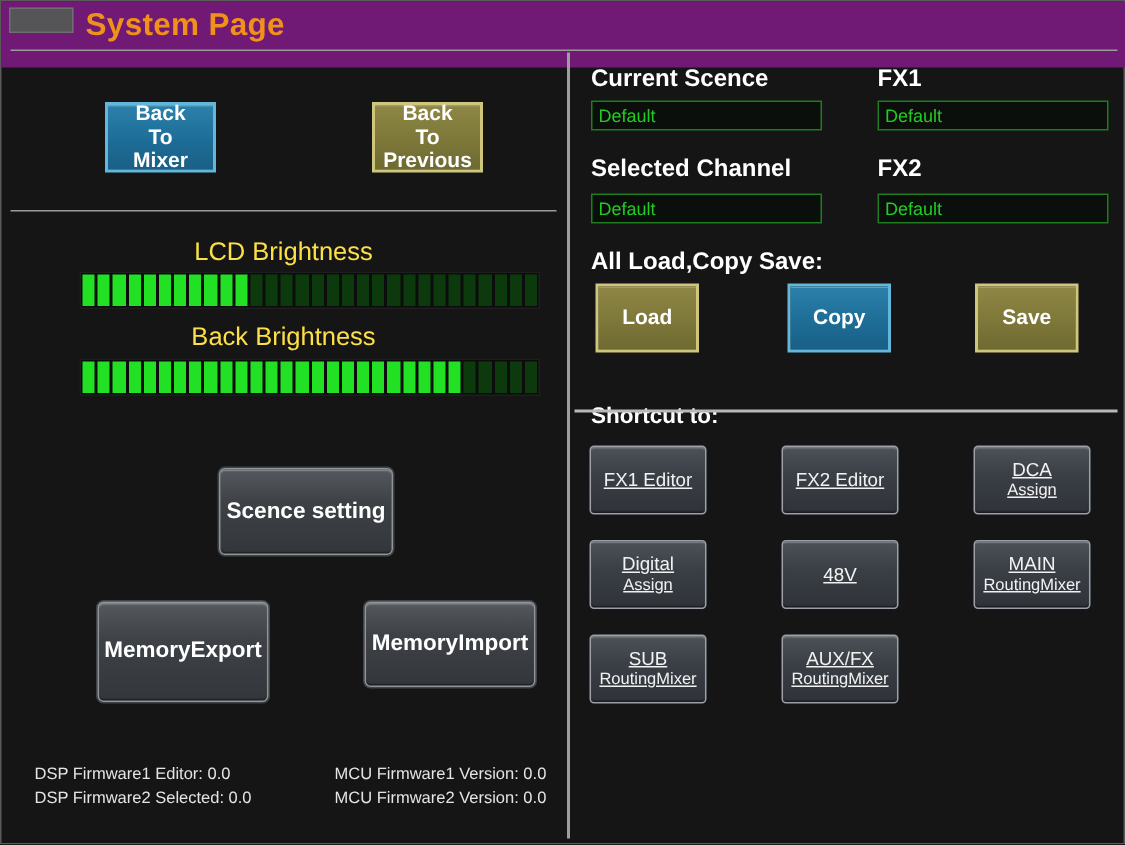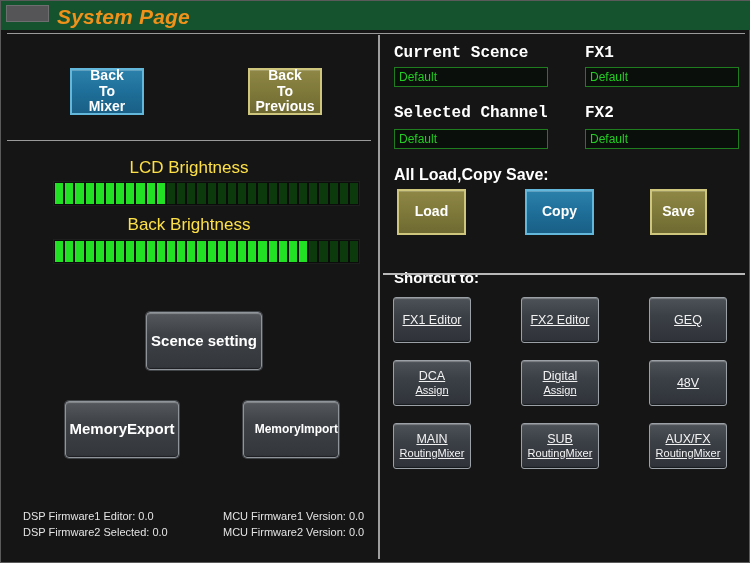--- a/index.html
+++ b/index.html
@@ -11,23 +11,22 @@
   }
   #app {
     position: relative;
     width: 750px; height: 563px;
     background: #151515;
     border: 1px solid #5a5a5a;
   }
 
   
   #titlebar {
-    position: absolute; left: 0; top: 0; width: 750px; height: 29px;
-    background: #14532d;
-    font-style: italic;
+    position: absolute; left: 0; top: 0; width: 750px; height: 44px;
+    background: #701a75;
   }
   #home-box {
     position: absolute; left: 5px; top: 4px; width: 43px; height: 17px;
     background: #555557; border: 1px solid #6e6e70;
   }
   #page-title {
     position: absolute; left: 56px; top: 4px;
     font-size: 21px; font-weight: bold; color: #f0921a;
     letter-spacing: 0.2px;
   }
@@ -100,38 +99,37 @@
     background: #0c0c0c;
     display: flex; gap: 2px; padding: 1px;
     border: 1px solid #1e1e1e;
   }
   #lcd-meter  { top: 180px; }
   #knob-meter { top: 238px; }
   .seg { flex: 1 1 auto; height: 100%; background: #0c3a0c; }
   .seg.on { background: #22e024; }
 
   #btn-default-setting { left: 145px; top: 311px; width: 116px; height: 58px; font-size: 15px; }
-  #btn-memory-export   { left: 64px;  top: 400px; width: 114px; height: 57px; font-size: 15px; }
-  #btn-memory-import   { left: 242px; top: 400px; width: 96px; height: 57px; font-size: 12px; justify-content: flex-end; }
+  #btn-memory-export   { left: 64px;  top: 400px; width: 114px; height: 67px; font-size: 15px; }
+  #btn-memory-import   { left: 242px; top: 400px; width: 114px; height: 57px; font-size: 15px; }
 
   
   .fw {
     position: absolute; color: #e4e4e4; font-size: 11px;
     white-space: nowrap;
   }
   #fw-dsp1 { left: 22px;  top: 509px; }
   #fw-dsp2 { left: 22px;  top: 525px; }
   #fw-mcu1 { left: 222px; top: 509px; }
   #fw-mcu2 { left: 222px; top: 525px; }
 
   
   .field-label {
     position: absolute; color: #ffffff; font-size: 16px; font-weight: bold;
     white-space: nowrap;
-    font-family: Liberation Mono, monospace;
   }
   .field-box {
     position: absolute; height: 20px;
     background: #0b0f0b; border: 1px solid #1f7d1f;
     color: #22cc22; font-size: 12px;
     display: flex; align-items: center; padding-left: 4px;
   }
   #lbl-current-scence   { left: 393px; top: 43px; }
   #box-current-scence   { left: 393px; top: 66px; width: 154px; }
   #lbl-fx1              { left: 584px; top: 43px; }
@@ -141,21 +139,21 @@
   #lbl-fx2              { left: 584px; top: 103px; }
   #box-fx2              { left: 584px; top: 128px; width: 154px; }
 
   #lbl-all-load { position: absolute; left: 393px; top: 165px;
                   color:#fff; font-size:16px; font-weight:bold; white-space:nowrap; }
   #lbl-shortcut { position: absolute; left: 393px; top: 248px;
                   color:#fff; font-size:15px; font-weight:bold; white-space:nowrap;margin-top:20px; }
 
   #btn-load { left: 396px; top: 188px; width: 69px; height: 46px; font-size: 14px; }
   #btn-copy { left: 524px; top: 188px; width: 69px; height: 46px; font-size: 14px; }
-  #btn-save { left: 649px; top: 188px; width: 57px; height: 46px; font-size: 14px; }
+  #btn-save { left: 649px; top: 188px; width: 69px; height: 46px; font-size: 14px; }
 
   
   #shortcut-grid {
     position: absolute; left: 392px; top: 296px;
     width: 346px; height: 182px;
     display: grid;
     grid-template-columns: repeat(3, 78px);
     grid-template-rows: repeat(3, 46px);
     column-gap: 50px; row-gap: 17px;
   }
@@ -311,23 +309,20 @@
   <div id="shortcut-rule"></div>
 
   <div id="shortcut-grid">
       <div class="sc-btn btn-grey-sq">
         <div class="sc-single">FX1 Editor</div>
       </div>
       <div class="sc-btn btn-grey-sq">
         <div class="sc-single">FX2 Editor</div>
       </div>
       <div class="sc-btn btn-grey-sq">
-        <div class="sc-single">GEQ</div>
-      </div>
-      <div class="sc-btn btn-grey-sq">
         <div class="sc-l1">DCA</div>
         <div class="sc-l2">Assign</div>
       </div>
       <div class="sc-btn btn-grey-sq">
         <div class="sc-l1">Digital</div>
         <div class="sc-l2">Assign</div>
       </div>
       <div class="sc-btn btn-grey-sq">
         <div class="sc-single">48V</div>
       </div>

